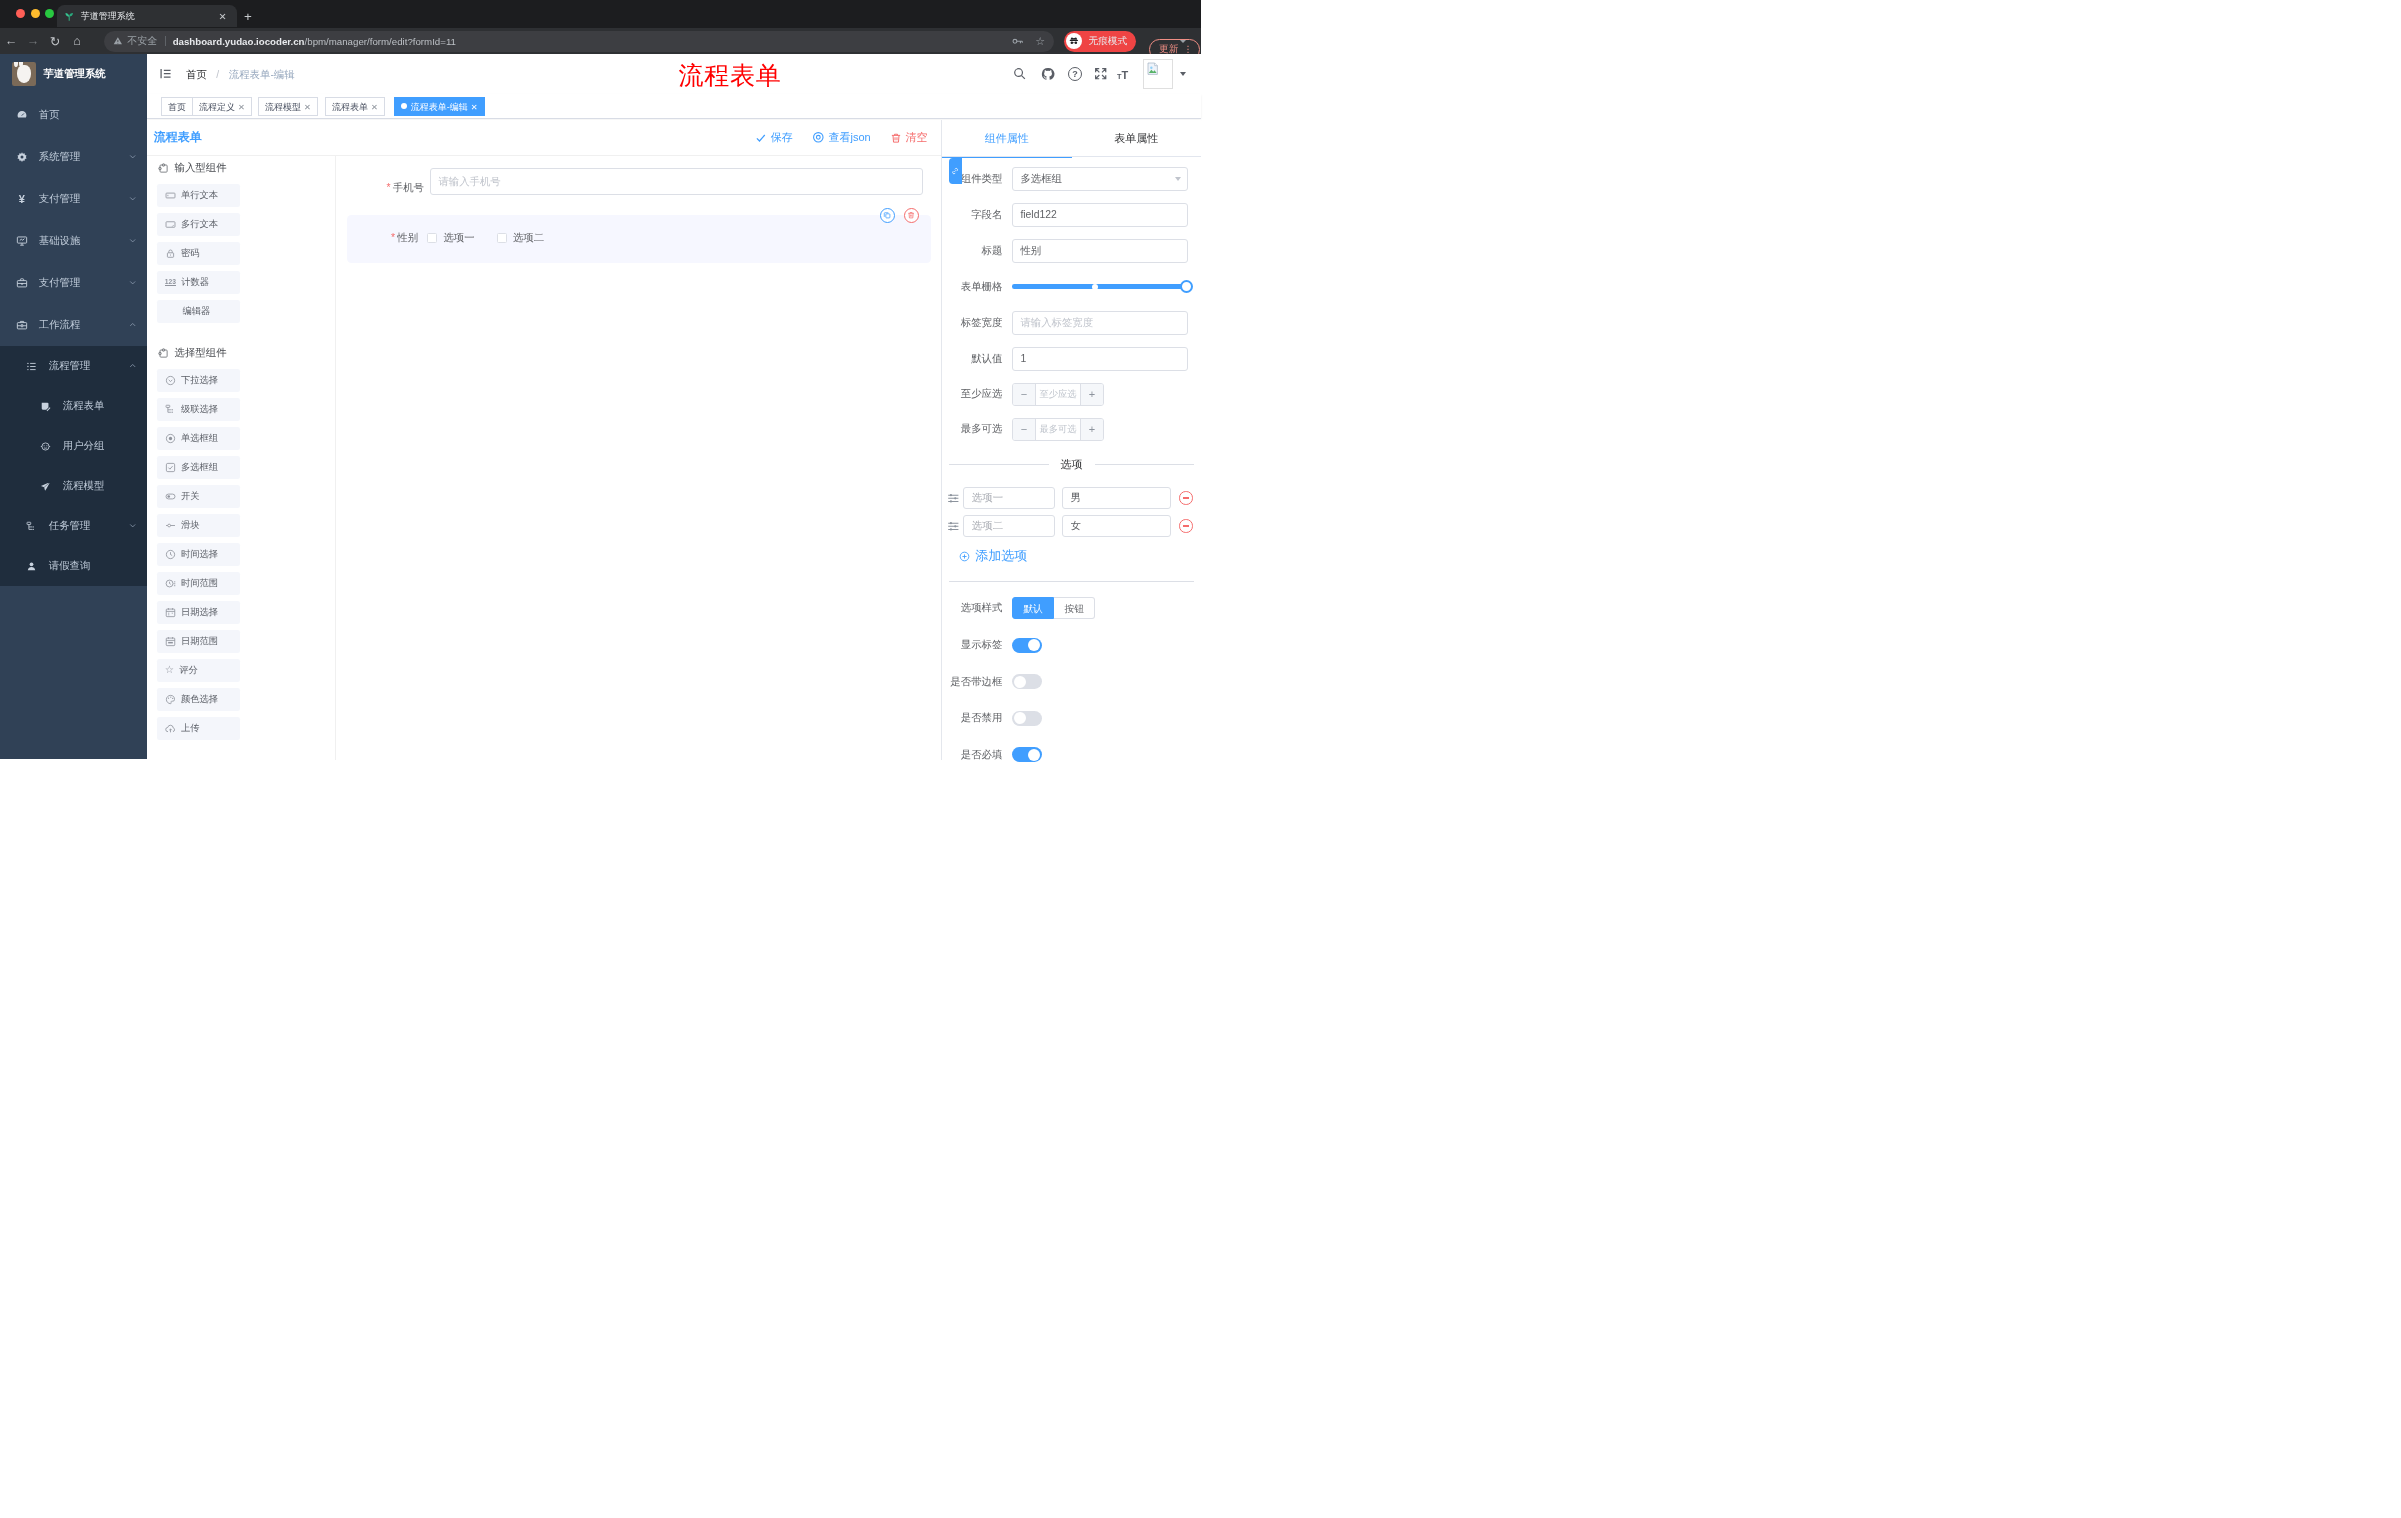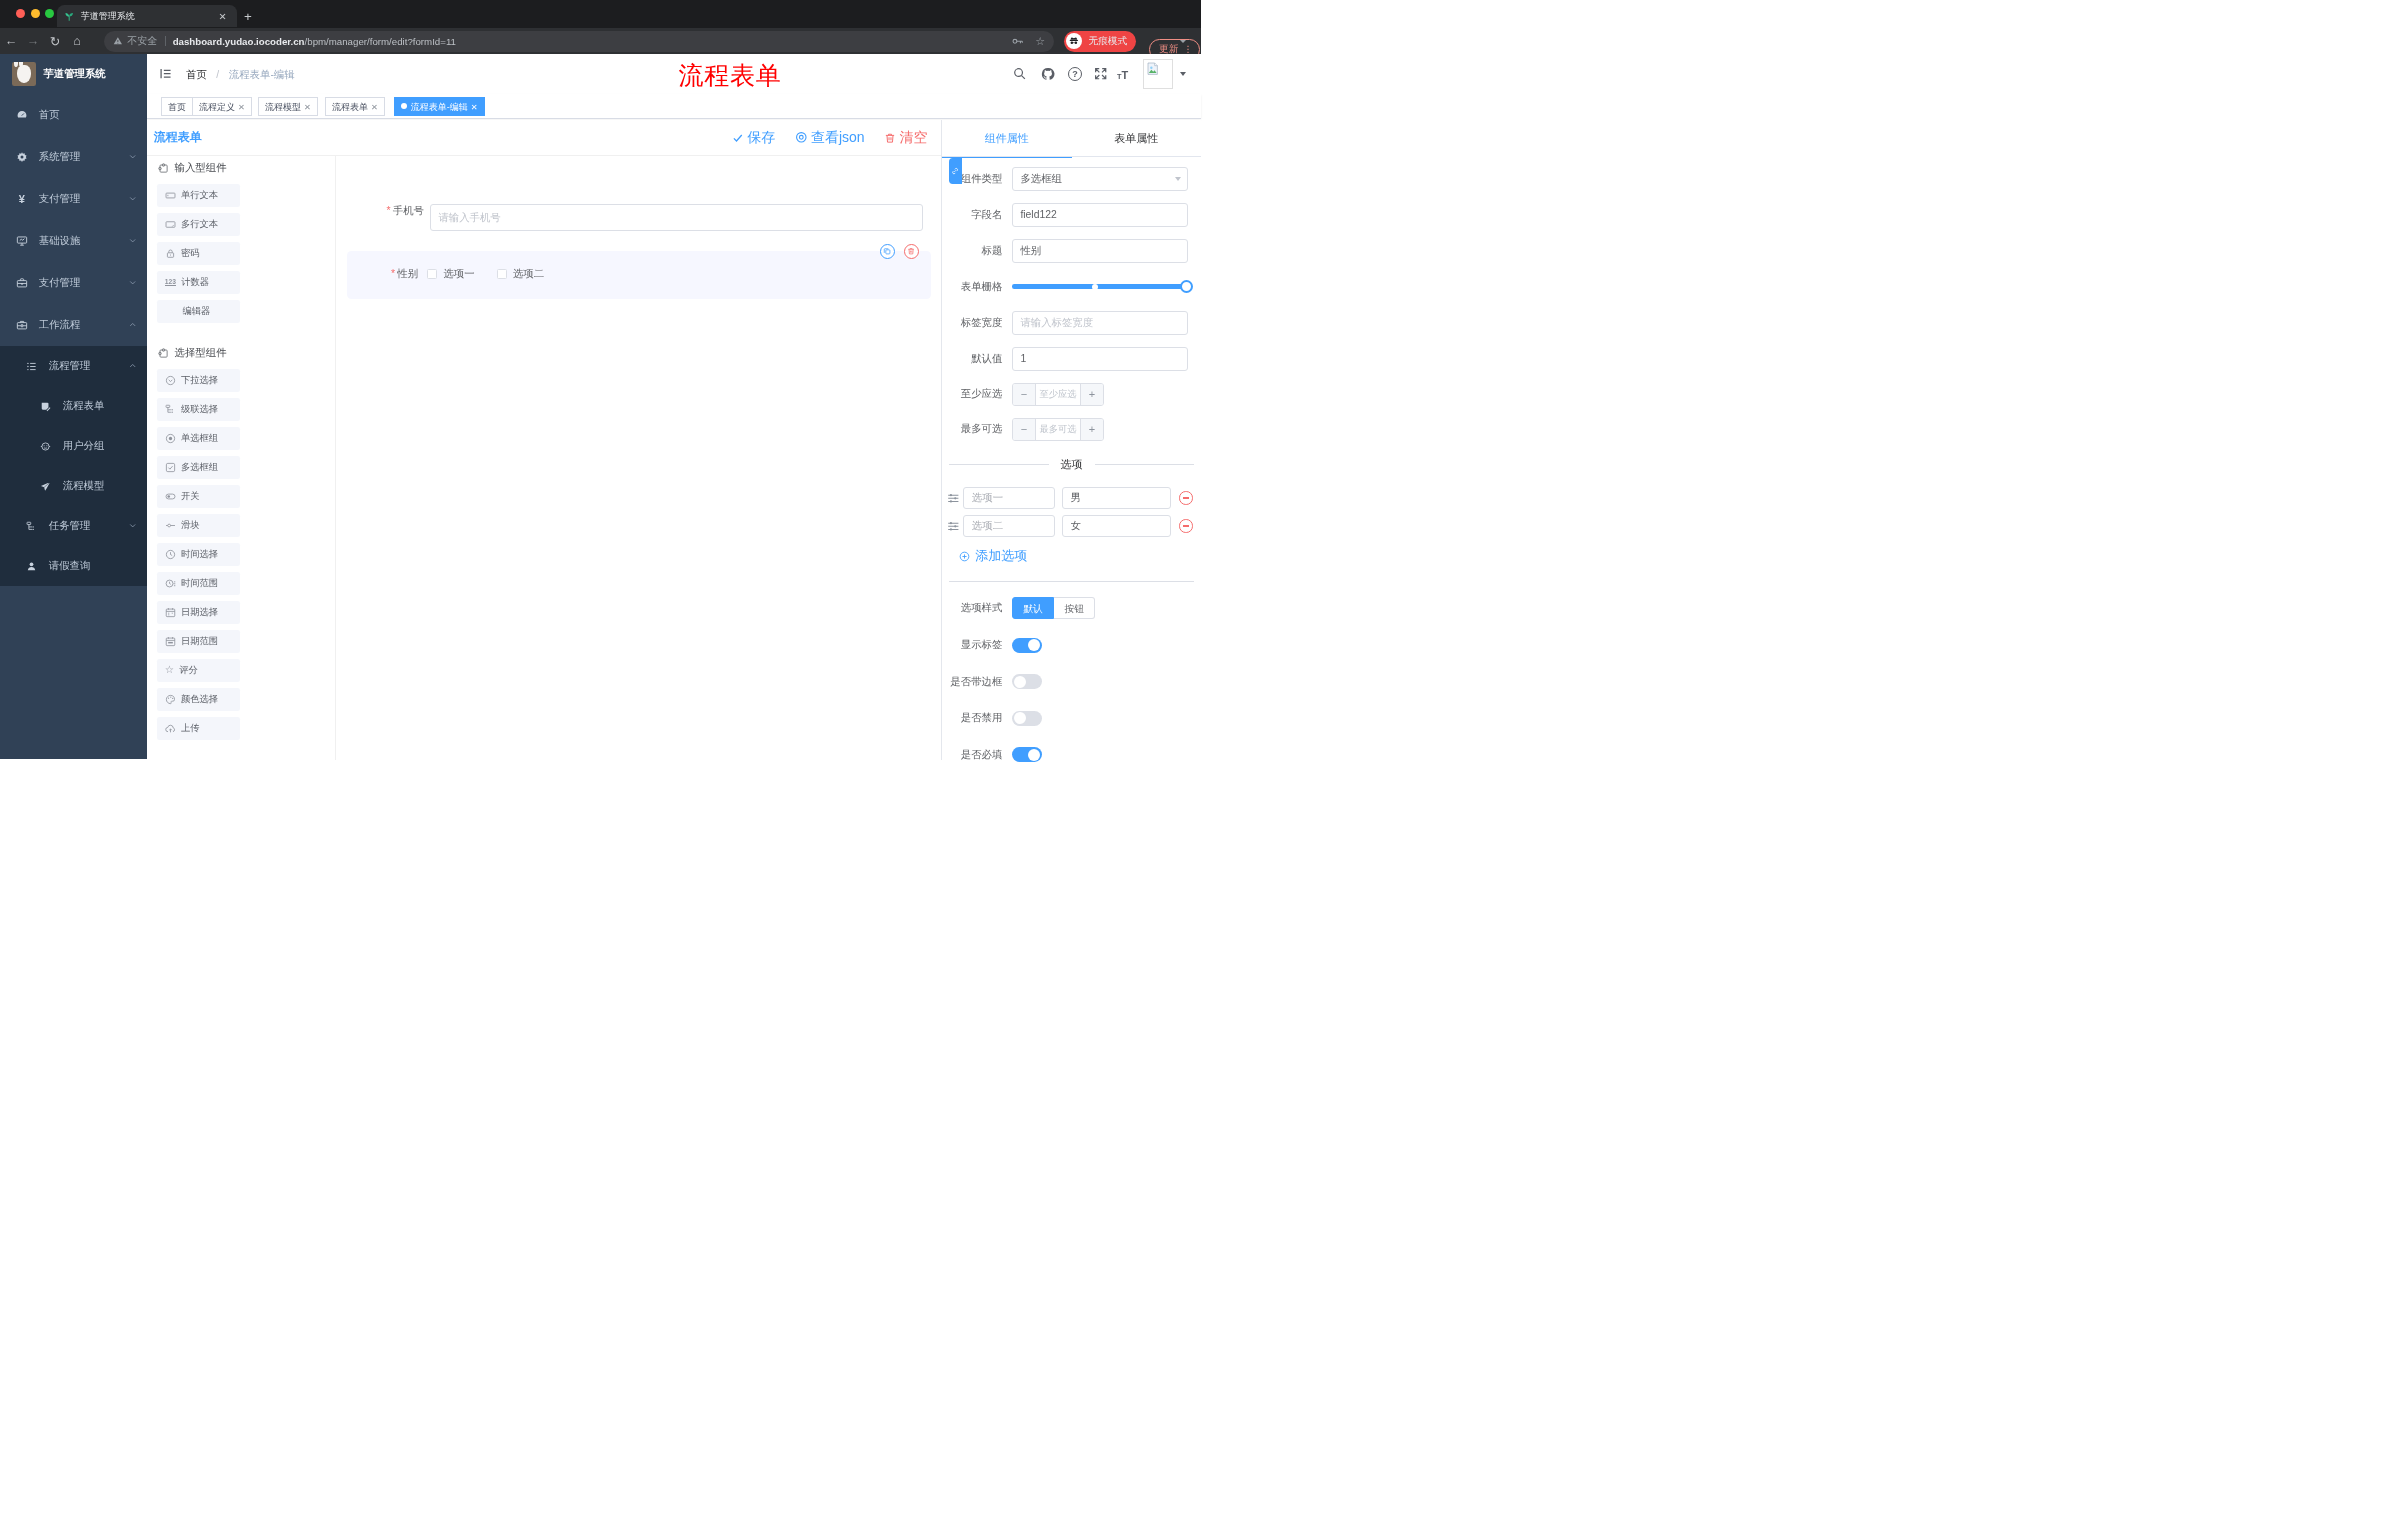--- a/index.html
+++ b/index.html
@@ -72,41 +72,41 @@
     color:#495060; font-size:9px; padding:0 6px; cursor:pointer; white-space:nowrap; }
   .tag .x { margin-left:3px; font-size:8.2px; color:#8a9099; }
   .tag.active { background:#409eff; border-color:#409eff; color:#fff; }
   .tag.active .x { color:#fff; }
   .tag.active::before { content:""; display:inline-block; width:6px; height:6px; border-radius:50%; background:#fff; margin-right:3.7px; position:relative; top:-0.7px; }
 
   
   #designer { position:absolute; left:147px; top:120px; width:794px; height:640px; background:#fff; }
   #designer-header { height:36px; display:flex; align-items:center; padding:0 13.4px 0 6.7px; border-bottom:0.7px solid #f0f0f0; }
   #designer-title { color:#409eff; font-size:12px; font-weight:bold; flex:1; }
-  .d-act { display:flex; align-items:center; margin-left:19.3px; font-size:14px; cursor:pointer; }
+  .d-act { display:flex; align-items:center; margin-left:19.3px; font-size:11px; cursor:pointer; }
   .d-act .ai { margin-right:3.7px; display:flex; }
   .d-act.blue { color:#409eff; } .d-act.red { color:#f56c6c; }
 
   #designer-body { position:absolute; top:36px; bottom:0; left:0; right:0; display:flex; }
   #components-panel { width:189px; border-right:0.7px solid #f0f0f0; padding:6px 6px 0 10.4px; overflow:hidden; }
   .sec-hd { display:flex; align-items:center; height:12px; color:#46494e; font-size:10.4px; font-weight:500; margin:0 0 9.7px; }
   .sec-hd .pz { margin-right:5.2px; color:#76797e; }
   .comp-grid { display:flex; flex-wrap:wrap; gap:6px 7.4px; margin-bottom:24.5px; }
   .comp-btn { width:83px; height:23px; background:#f4f6fb; border-radius:2.2px; display:flex; align-items:center;
     padding:0 4.5px 0 7.4px; font-size:9.3px; color:#5a5e66; cursor:grab; white-space:nowrap; }
   .comp-btn .ci { margin-right:5.2px; color:#8f939c; flex:none; display:flex; }
   .comp-btn.noicon { justify-content:flex-start; padding-left:25px; }
   .req::before { content:"*"; color:#f56c6c; margin-right:2.2px; }
   .el-input { height:24px; border:0.7px solid #dcdfe6; border-radius:3px; background:#fff; font-size:10.4px;
     color:#606266; padding:0 7.4px; width:100%; outline:none; font-family:inherit; }
   .el-input::placeholder { color:#c0c4cc; }
 
   
   #canvas { flex:1; position:relative; padding:12px 18px 0 46px; }
-  .cv-row { display:flex; align-items:flex-start;margin-top:36px; }
+  .cv-row { display:flex; align-items:flex-end; }
   .cv-label { width:48px; text-align:right; padding-right:6px; color:#606266; font-size:10.4px; flex:none; }
   #phone-input { height:27px; }
   #selected-card { position:relative; margin:20px 0 0 -35px; margin-right:-8.2px; height:48px;
     background:#f6f7ff; border-radius:4.5px; }
   .fab { position:absolute; top:-7.4px; width:15.6px; height:15.6px; border-radius:50%; background:#fff;
     display:flex; align-items:center; justify-content:center; cursor:pointer; }
   #copy-fab { right:36px; border:0.7px solid #409eff; color:#409eff; }
   #del-fab  { right:12px; border:0.7px solid #f56c6c; color:#f56c6c; }
   #gender-row { position:absolute; left:44px; top:16.3px; display:flex; align-items:center; }
   .cb { width:10.4px; height:10.4px; border:0.7px solid #dcdfe6; border-radius:1.5px; background:#fff; margin-right:6px; }

